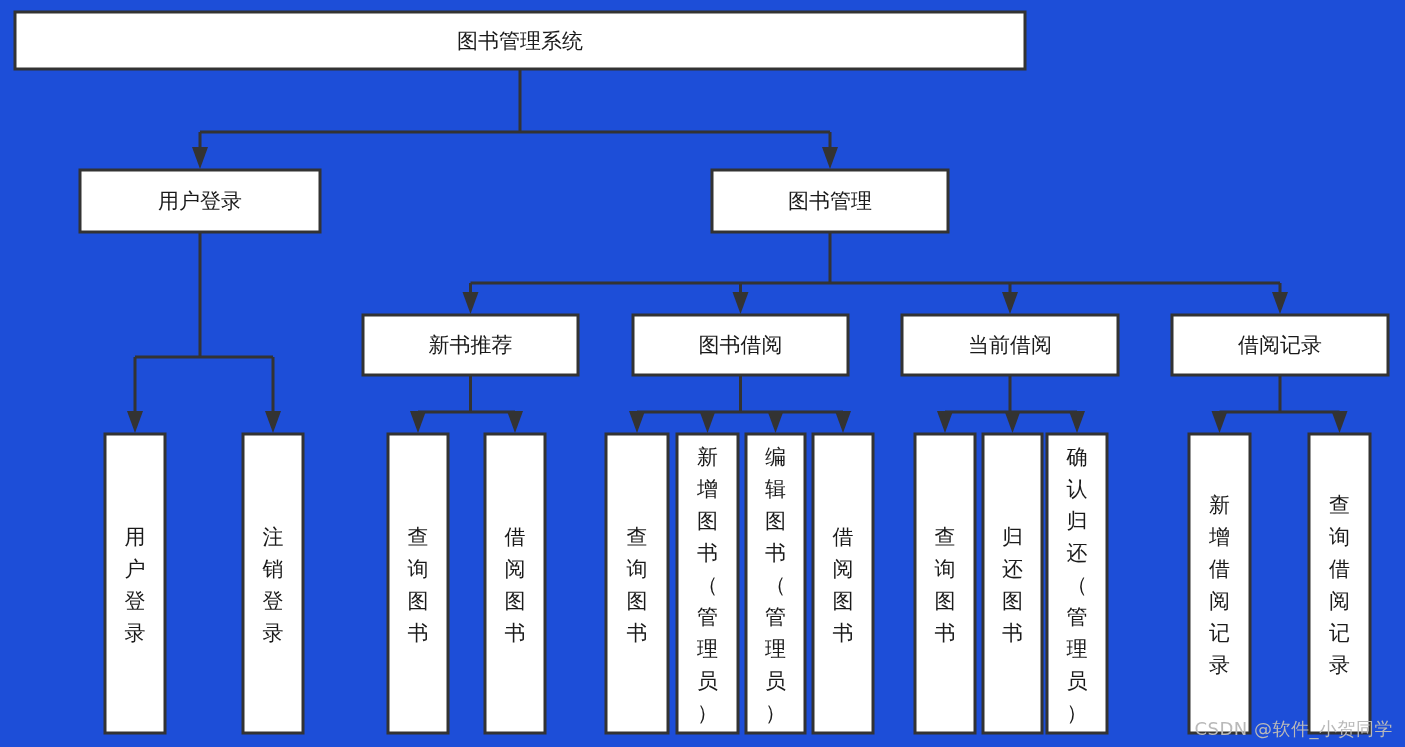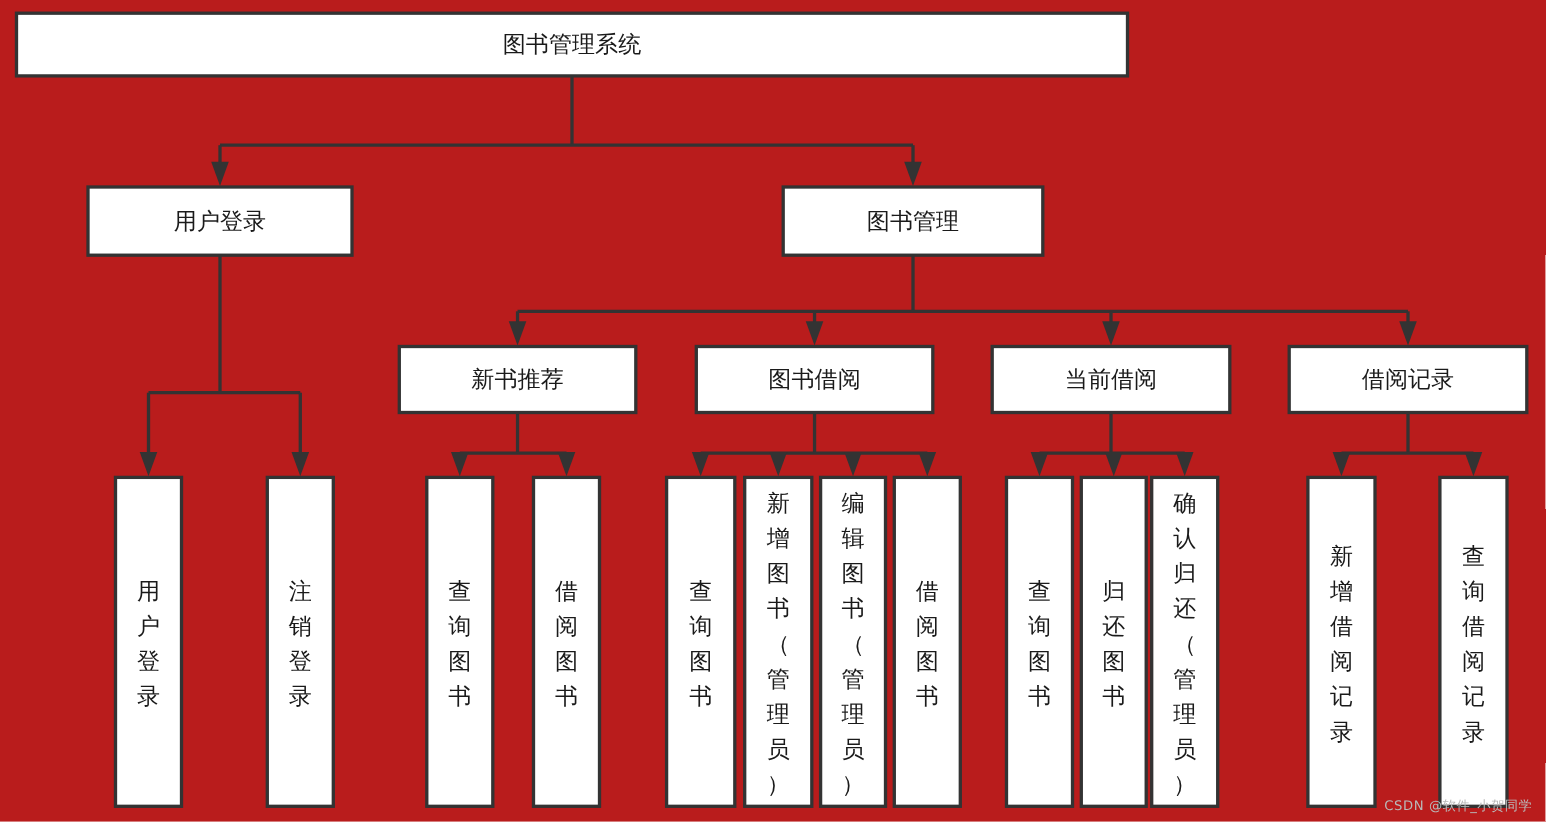--- a/index.html
+++ b/index.html
@@ -8,21 +8,21 @@
     padding: 0;
     background: #ffffff;
   }
   body {
     font-family: "DejaVu Sans", "Liberation Sans", sans-serif;
   }
   #diagram-root {
     position: relative;
     width: 1405px;
     height: 747px;
-    background: #b91c1c;
+    background: #1d4ed8;
     overflow: hidden;
   }
   svg.diagram-canvas {
     position: absolute;
     left: 0;
     top: 0;
     width: 1405px;
     height: 747px;
     display: block;
   }
@@ -52,21 +52,21 @@
     font-family: "DejaVu Sans", "Liberation Sans", sans-serif;
     font-size: 21px;
     fill: #1a1a1a;
     text-anchor: middle;
   }
   .watermark {
     position: absolute;
     right: 12px;
     bottom: 6px;
     font-family: "DejaVu Sans", "Liberation Sans", sans-serif;
-    font-size: 12px;
+    font-size: 18px;
     color: #b9b9b9;
     white-space: nowrap;
     letter-spacing: 0.5px;
     pointer-events: none;
   }
 </style>
 </head>
 <body>
 
 <div id="diagram-root">

